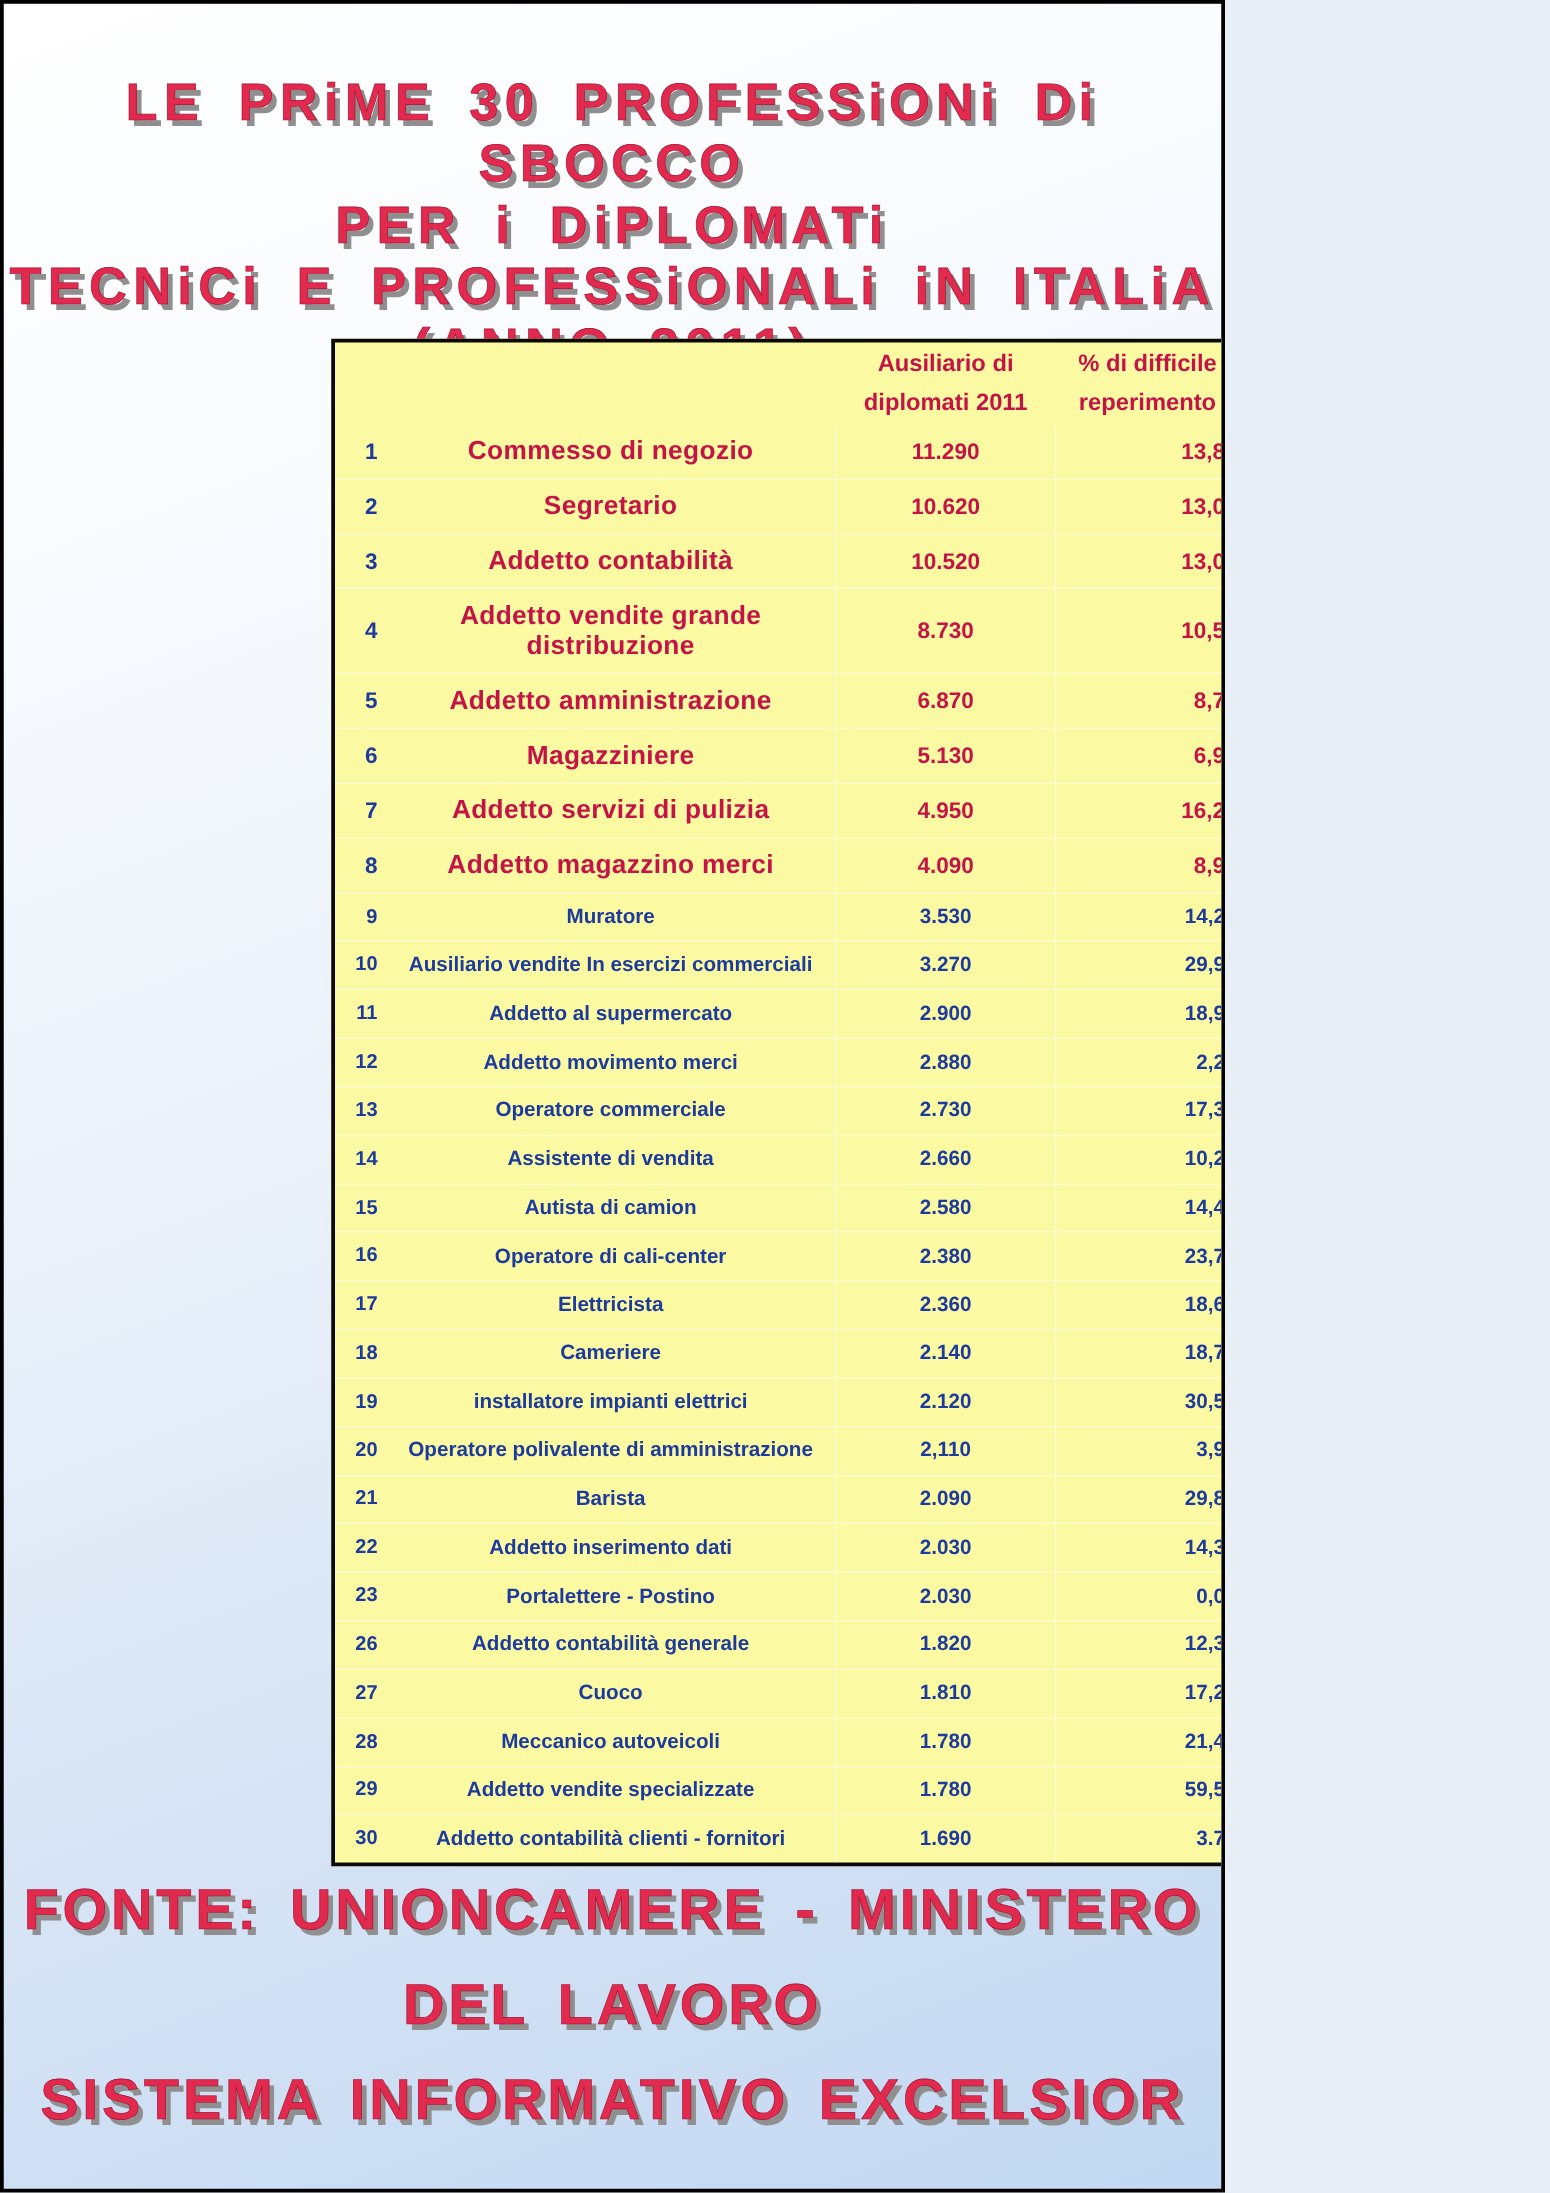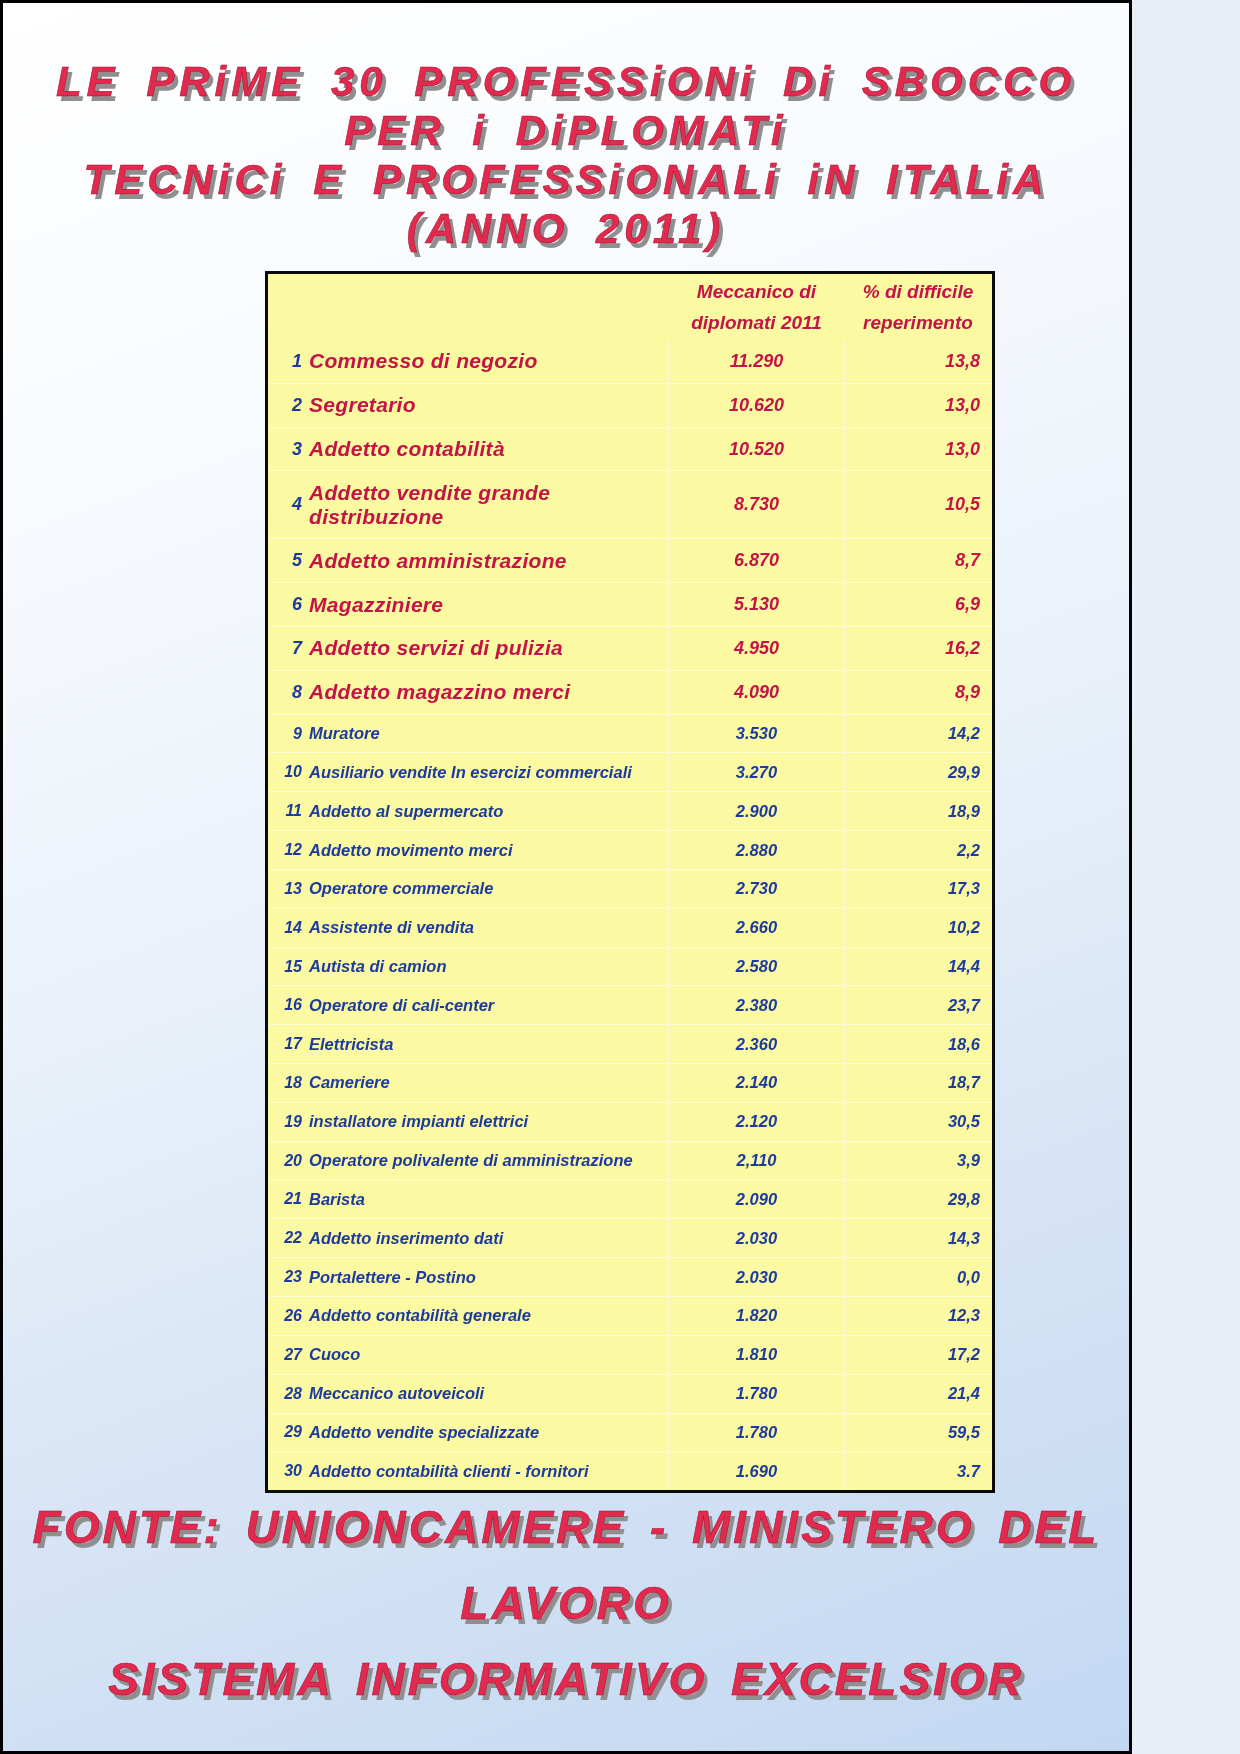--- a/index.html
+++ b/index.html
@@ -1,25 +1,24 @@
 <!DOCTYPE html>
 <html><head>
 <meta charset="utf-8">
 <style>
   html,body{margin:0;padding:0;}
   body{font-family:"Liberation Sans", sans-serif; background:#e8eef6;}
 
   .page{
     position:relative;
-    width:1132px;height:1754px;
+    width:980px;height:1754px;
     box-sizing:border-box;
     border:3px solid #000;
     background:linear-gradient(160deg,#ffffff 0%,#f8fbfe 22%,#eaf1fa 48%,#d7e4f5 72%,#c2d8f2 100%);
     overflow:hidden;
-    font-style:italic;
   }
 
   
   .fancy{
     color:var(--title-red);
     font-weight:bold;
     text-align:center;
     text-shadow:4px 5px 0 #8f8f8f;
     -webkit-text-stroke:0.5px #9e1030;
   }
@@ -39,21 +38,21 @@
     border:3px solid #0a0a0a;
     display:flex;flex-direction:column;
   }
   .thead{
     display:flex;
     height:66px;
     flex:0 0 66px;
     align-items:center;
   }
   .cell-rank{flex:0 0 34px;text-align:right;color:var(--blue);}
-  .cell-name{flex:1 1 auto;padding-left:7px;}
+  .cell-name{flex:1 1 auto;padding-left:7px;text-align:center;}
   .cell-hires{flex:0 0 175px;text-align:center;}
   .cell-pct{flex:0 0 148px;text-align:right;padding-right:12px;box-sizing:border-box;}
 
   .thead .cell-hires,.thead .cell-pct{
     color:var(--crimson);font-weight:bold;font-size:19px;line-height:31px;
   }
 
   .tbody{flex:1 1 auto;display:flex;flex-direction:column;}
   .row{
     flex:1 1 auto;
@@ -83,21 +82,21 @@
     <div class="fancy t-line">PER i DiPLOMATi</div>
     <div class="fancy t-line">TECNiCi E PROFESSiONALi iN ITALiA</div>
     <div class="fancy t-line">(ANNO 2011)</div>
   </div>
 
   <div class="data-table">
     <div class="thead">
       <span class="cell-rank"></span>
       <span class="cell-name"></span>
       <span class="cell-hires">
-        <span>Meccanico di</span><br>
+        <span>Ausiliario di</span><br>
         <span>diplomati 2011</span>
       </span>
       <span class="cell-pct" style="text-align:center;padding-right:0;">
         <span>% di difficile</span><br>
         <span>reperimento</span>
       </span>
     </div>
     <div class="tbody">
         <div class="row tier-top">
           <span class="cell-rank">1</span>

